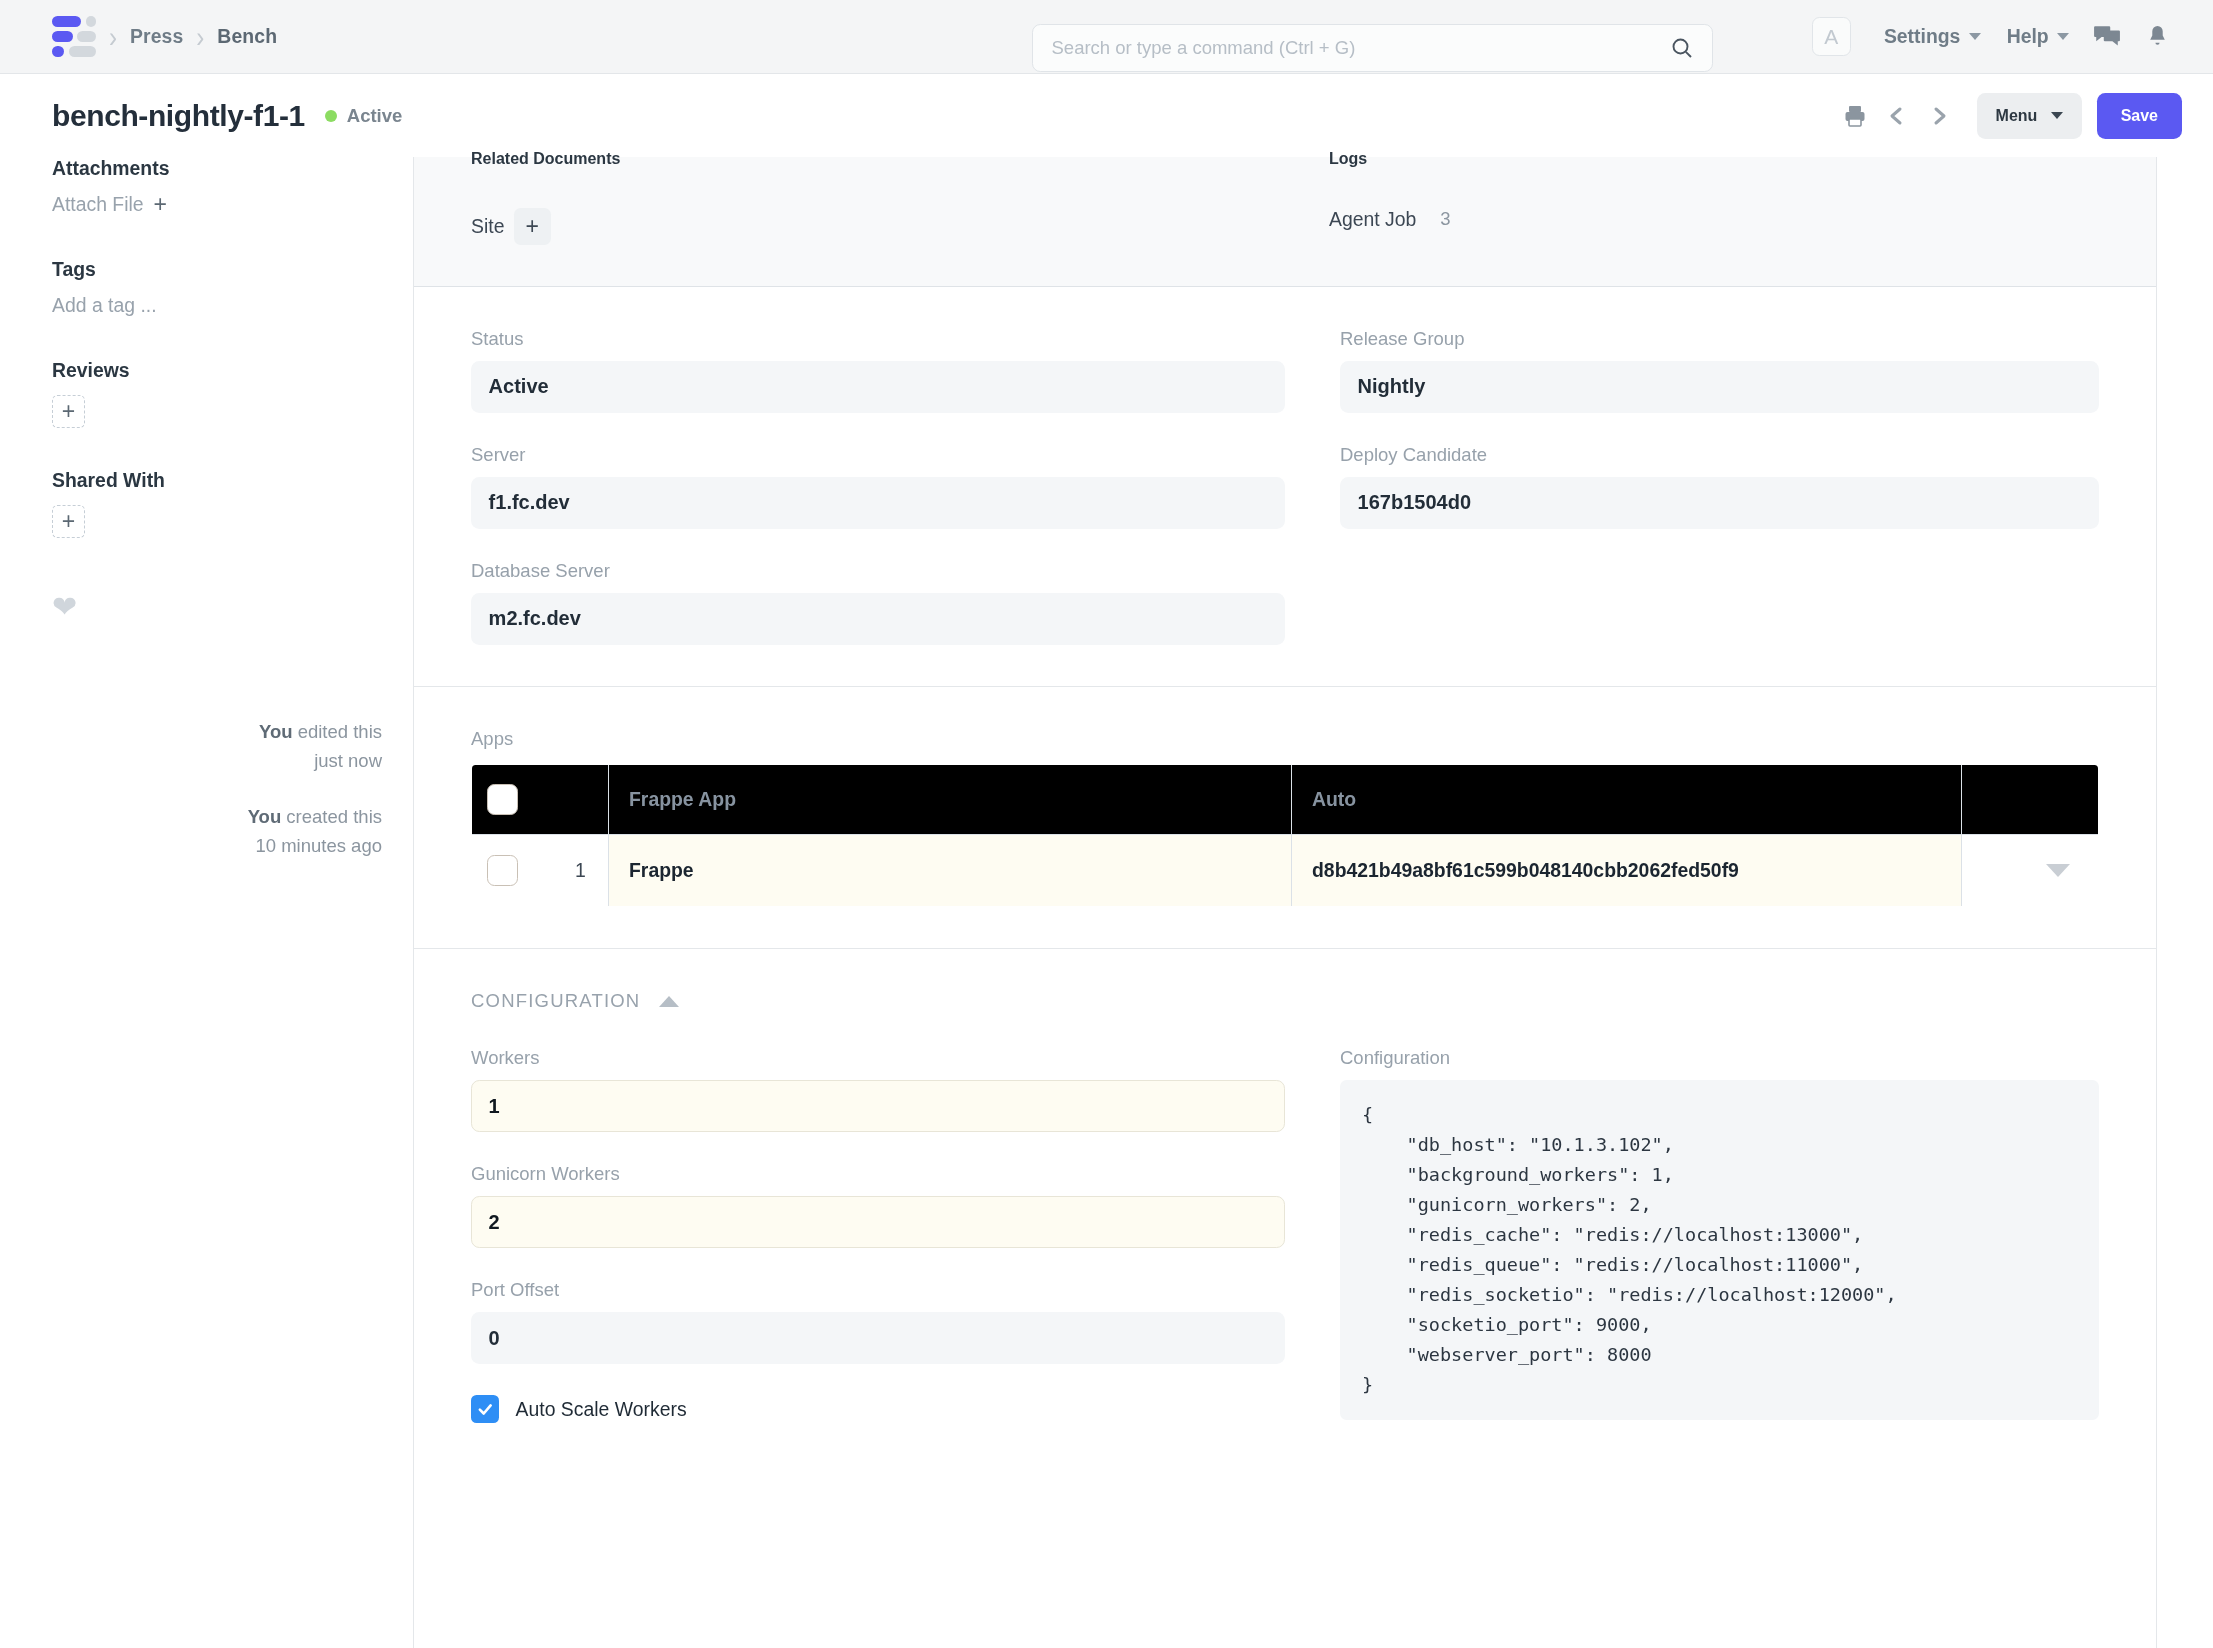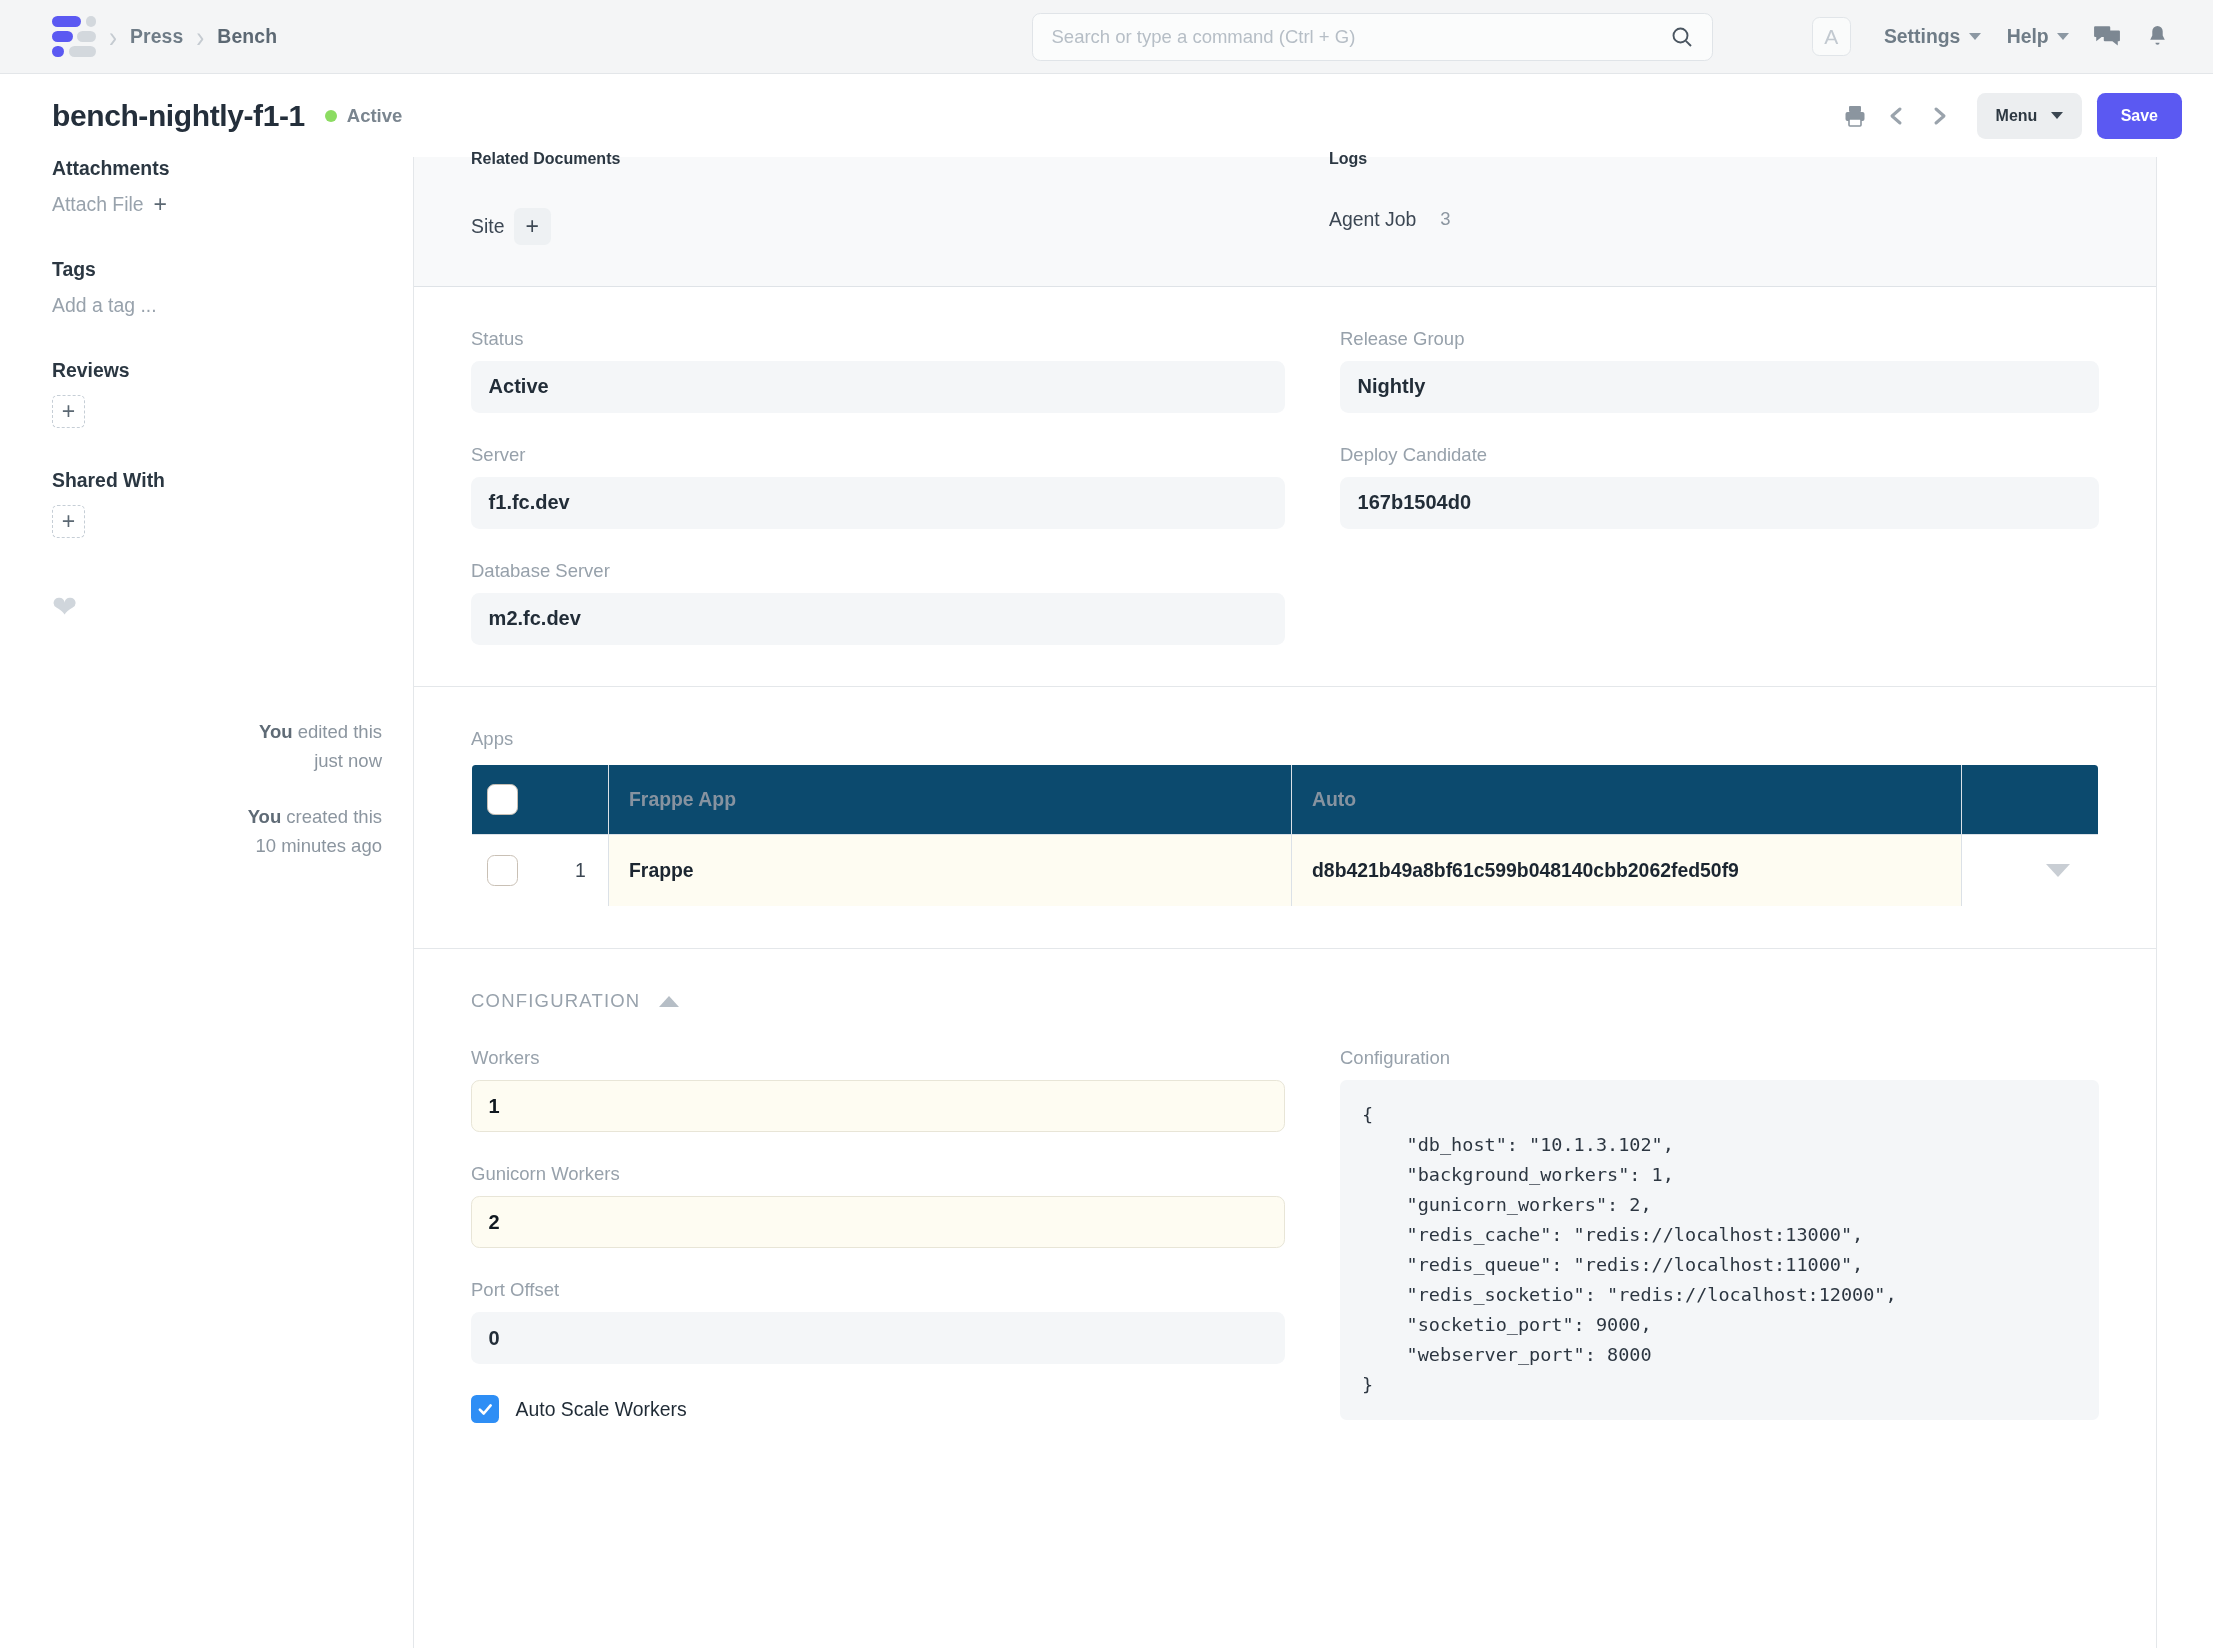--- a/index.html
+++ b/index.html
@@ -28,21 +28,21 @@
   .crumb-sep {
     color: #c5cbd1; font-size: 24px; margin: 0 13px; font-weight: 400;
     display: inline-block; transform: scaleY(1.25);
   }
   .crumb {
     color: #6f7c87; font-size: 19.4px; font-weight: 600; letter-spacing: 0.1px;
   }
   .crumb.last { color: #5c6873; }
 
   .search-wrap {
-    position: absolute; left: 1032px; top: 13px;
+    position: absolute; left: 1032px; top: 24px;
     width: 681px; height: 48px;
   }
   .search-box {
     width: 100%; height: 100%;
     background: #fbfcfc;
     border: 0.9px solid #e0e4e8;
     border-radius: 8.3px;
     display: flex; align-items: center;
     padding: 0 18.5px;
   }
@@ -175,21 +175,21 @@
   
   .tbl-label { font-size: 18.5px; color: #97a1ab; margin-bottom: 14.8px; }
   .tbl {
     width: 100%; border: 0.9px solid #dbe1e7; border-radius: 4.6px;
     border-collapse: collapse; table-layout: fixed;
     overflow: hidden;
   }
   .tbl th, .tbl td { border-right: 0.9px solid #dbe1e7; border-bottom: 0.9px solid #dbe1e7; }
   .tbl th:last-child, .tbl td:last-child { border-right: 0; }
   .tbl tr:last-child td { border-bottom: 0; }
-  .tbl thead th { background: #0c4a6e; height: 70px; }
+  .tbl thead th { background: #000000; height: 70px; }
   .col-chk { width: 137px; }
   .col-name { width: 683px; }
   .col-last { width: 137px; }
   .th-txt { font-size: 19.4px; font-weight: 600; color: #8793a0; text-align: left; padding: 0 20px; }
   .cell-chk { background: #ffffff; padding: 0 14.8px; }
   .chk-row { display: flex; align-items: center; }
   .tbl-chk {
     width: 31px; height: 31px; border: 0.9px solid #c9c0b5; border-radius: 7.4px;
     background: #ffffff; flex: 0 0 31px;
   }

